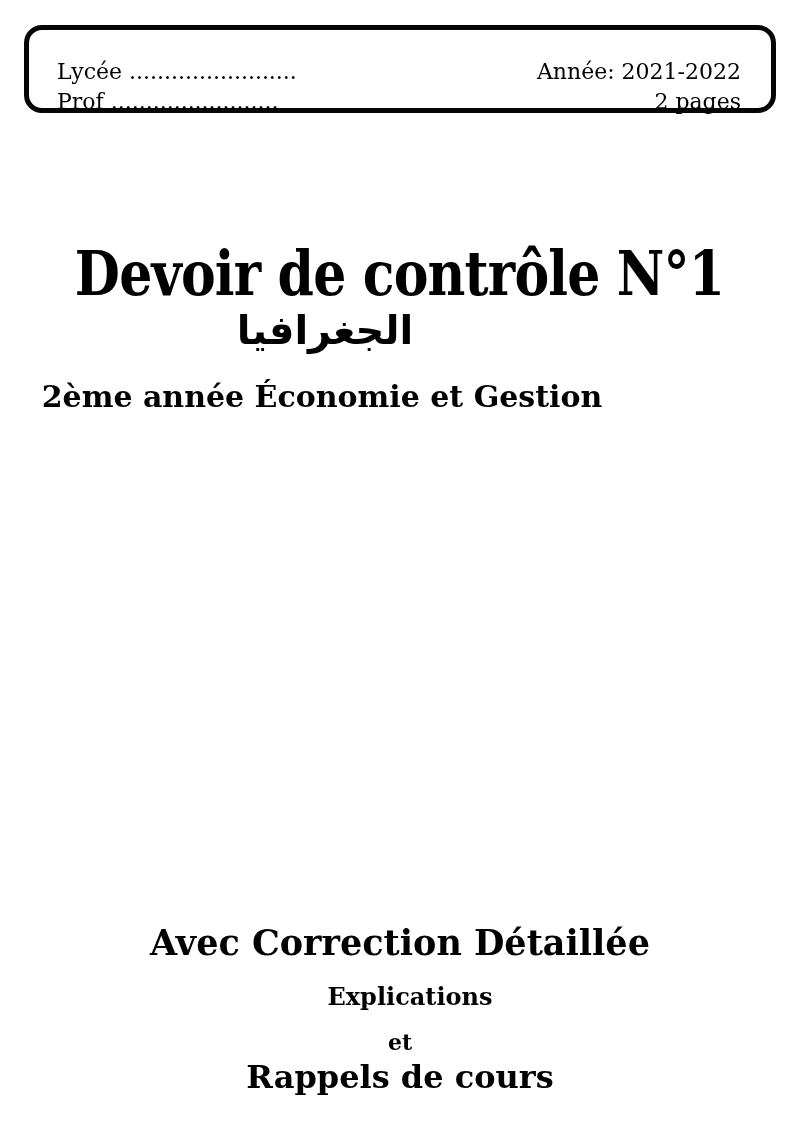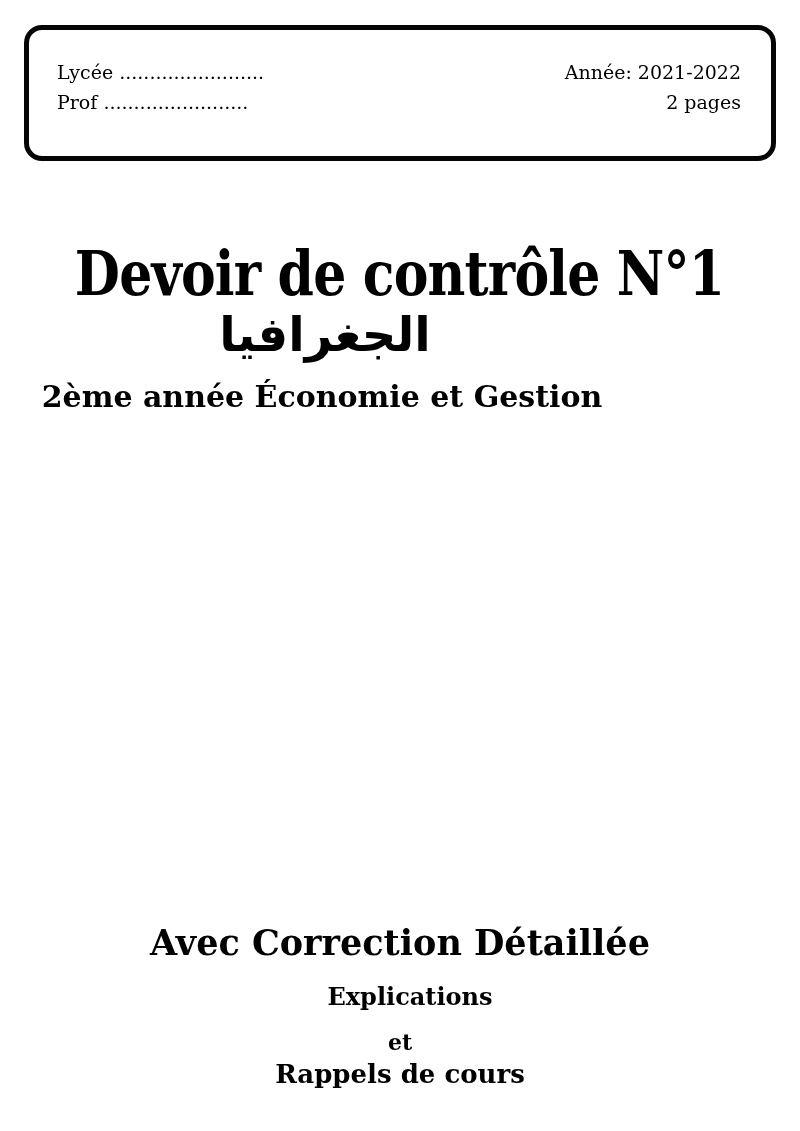--- a/index.html
+++ b/index.html
@@ -16,29 +16,29 @@
     font-family: "DejaVu Serif", "Liberation Serif", serif;
     overflow: hidden;
   }
 
   
   .header-box {
     position: absolute;
     top: 25px;
     left: 24px;
     width: 752px;
-    height: 136px;
+    height: 88px;
     box-sizing: border-box;
     border: 5px solid #050505;
     border-radius: 18px;
     display: flex;
     justify-content: space-between;
     align-items: flex-start;
     padding: 27px 30px 0 28px;
-    font-size: 19px;
+    font-size: 22px;
     line-height: 30px;
   }
   .header-left  { text-align: left; }
   .header-right { text-align: right; }
 
   
   .main-title {
     position: absolute;
     top: 196px;
     left: 0;
@@ -56,21 +56,21 @@
     letter-spacing: -1px;
   }
 
   .arabic-title {
     position: absolute;
     top: 306px;
     left: 0;
     width: 650px;
     text-align: center;
     font-family: "DejaVu Sans", sans-serif;
-    font-size: 48px;
+    font-size: 40px;
     font-weight: bold;
     line-height: 1.2;
   }
 
   .subtitle {
     position: absolute;
     top: 378px;
     left: 0;
     width: 644px;
     text-align: center;
@@ -84,21 +84,21 @@
     position: absolute;
     top: 925px;
     left: 0;
     width: 800px;
     text-align: center;
     font-weight: bold;
   }
   .footer-line1 { font-size: 35px; line-height: 1;   margin: 0 0 25px 0; }
   .footer-line2 { font-size: 24px; line-height: 1;   margin: 0 4px 22px 0; padding-left: 24px; }
   .footer-line3 { font-size: 22px; line-height: 1;   margin: 0 0 8px 0; }
-  .footer-line4 { font-size: 26px; line-height: 1;   margin: 0; }
+  .footer-line4 { font-size: 32px; line-height: 1;   margin: 0; }
 </style>
 </head>
 <body>
 
 <div class="page">
 
   <div class="header-box">
     <div class="header-left">
       <div>Lycée ........................</div>
       <div>Prof ........................</div>

